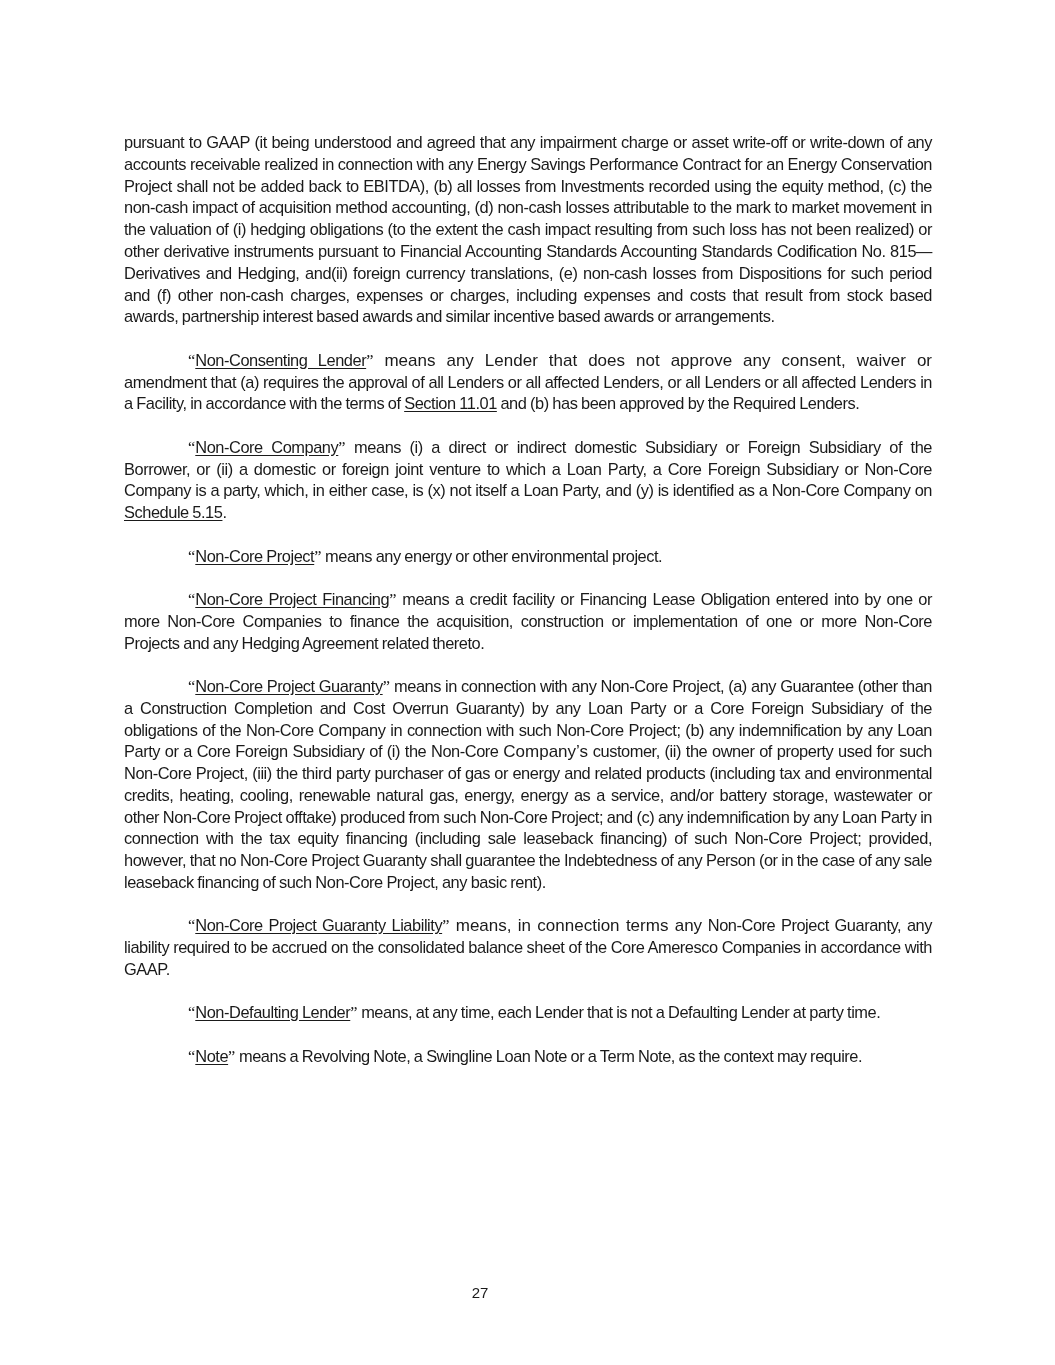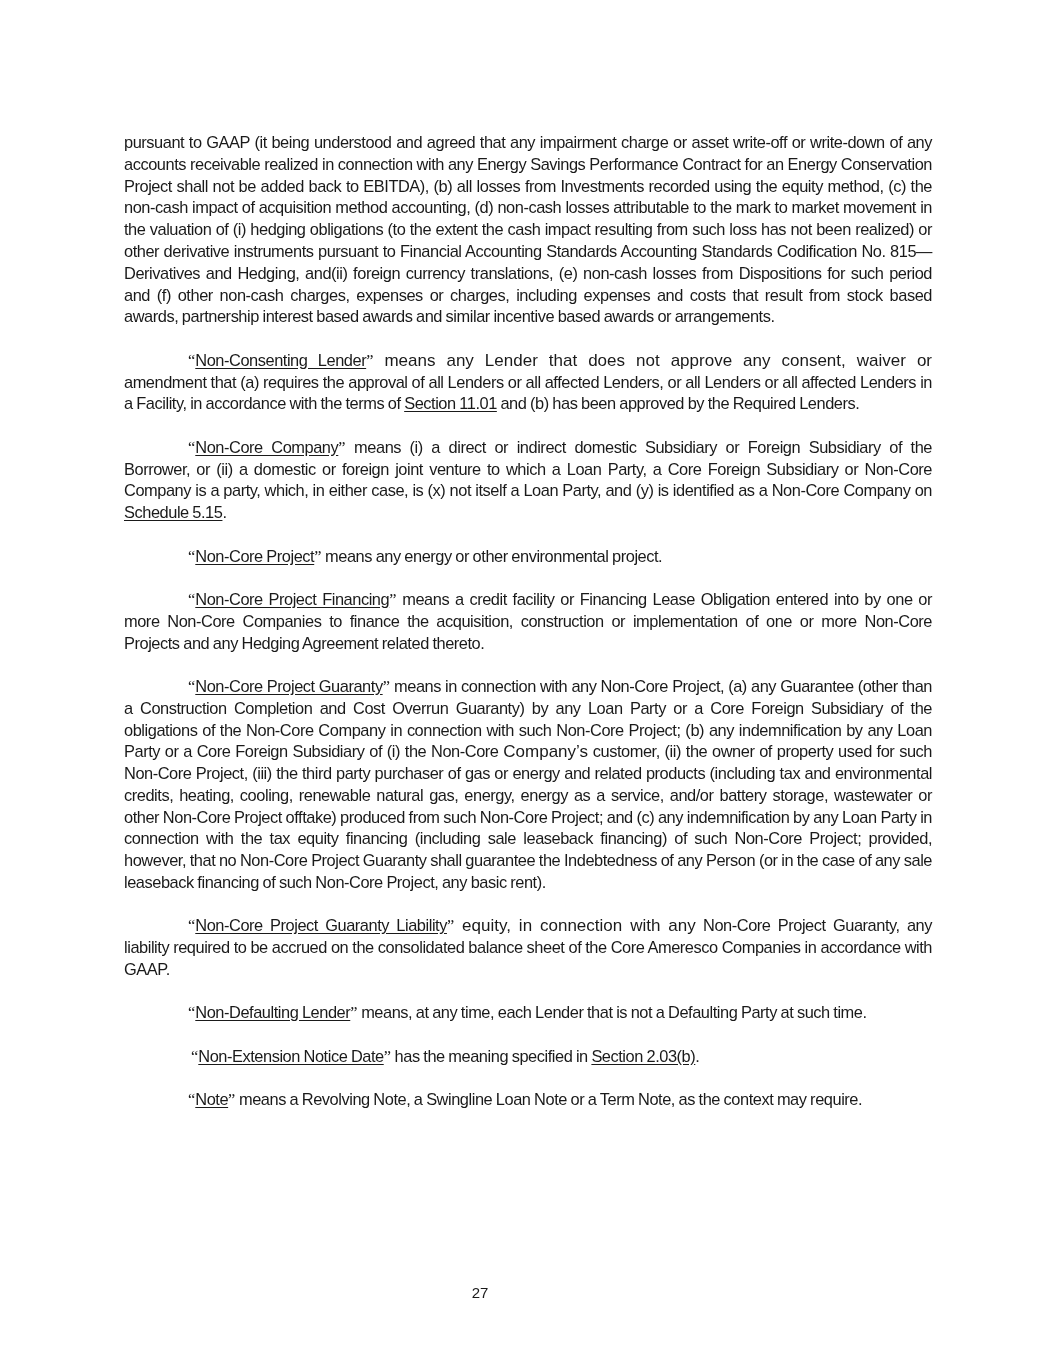--- a/index.html
+++ b/index.html
@@ -31,23 +31,22 @@
   <p class="para def"><span class="q">“</span><span class="term">Non-Consenting Lender</span><span class="q">”</span><span class="serif"> means any Lender that does not approve any consent, waiver or</span><span> amendment that (a) requires the approval of all Lenders or all affected Lenders, or all Lenders or all affected Lenders in a Facility, in accordance with the terms of </span><span class="xref">Section 11.01</span><span> and (b) has been approved by the Required Lenders.</span></p>
 
   <p class="para def"><span class="q">“</span><span class="term">Non-Core Company</span><span class="q">”</span><span> means (i) a direct or indirect domestic Subsidiary or Foreign Subsidiary of the Borrower, or (ii) a domestic or foreign joint venture to which a Loan Party, a Core Foreign Subsidiary or Non-Core Company is a party, which, in either case, is (x) not itself a Loan Party, and (y) is identified as a Non-Core Company on </span><span class="xref">Schedule 5.15</span><span>.</span></p>
 
   <p class="para def"><span class="q">“</span><span class="term">Non-Core Project</span><span class="q">”</span><span> means any energy or other environmental project.</span></p>
 
   <p class="para def"><span class="q">“</span><span class="term">Non-Core Project Financing</span><span class="q">”</span><span> means a credit facility or Financing Lease Obligation entered into by one or more Non-Core Companies to finance the acquisition, construction or implementation of one or more Non-Core Projects and any Hedging Agreement related thereto.</span></p>
 
   <p class="para def"><span class="q">“</span><span class="term">Non-Core Project Guaranty</span><span class="q">”</span><span> means in connection with any Non-Core Project, (a) any Guarantee (other than a Construction Completion and Cost Overrun Guaranty) by any Loan Party or a Core Foreign Subsidiary of the obligations of the Non-Core Company in connection with such Non-Core Project; (b) any indemnification by any Loan Party or a Core Foreign Subsidiary of (i) the Non-Core </span><span class="serif">Company’s</span><span> customer, (ii) the owner of property used for such Non-Core Project, (iii) the third party purchaser of gas or energy and related products (including tax and environmental credits, heating, cooling, renewable natural gas, energy, energy as a service, and/or battery storage, wastewater or other Non-Core Project offtake) produced from such Non-Core Project; and (c) any indemnification by any Loan Party in connection with the tax equity financing (including sale leaseback financing) of such Non-Core Project; provided, however, that no Non-Core Project Guaranty shall guarantee the Indebtedness of any Person (or in the case of any sale leaseback financing of such Non-Core Project, any basic rent).</span></p>
 
-  <p class="para def"><span class="q">“</span><span class="term">Non-Core Project Guaranty Liability</span><span class="q">”</span><span class="serif"> equity, in connection with any</span><span> Non-Core Project Guaranty, any liability required to be accrued on the consolidated balance sheet of the Core Ameresco Companies in accordance with GAAP.</span></p>
+  <p class="para def"><span class="q">“</span><span class="term">Non-Core Project Guaranty Liability</span><span class="q">”</span><span class="serif"> means, in connection terms any</span><span> Non-Core Project Guaranty, any liability required to be accrued on the consolidated balance sheet of the Core Ameresco Companies in accordance with GAAP.</span></p>
 
-  <p class="para def"><span class="q">“</span><span class="term">Non-Defaulting Lender</span><span class="q">”</span><span> means, at any time, each Lender that is not a Defaulting Party at such time.</span></p>
+  <p class="para def"><span class="q">“</span><span class="term">Non-Defaulting Lender</span><span class="q">”</span><span> means, at any time, each Lender that is not a Defaulting Lender at party time.</span></p>
 
-  <p class="para def" style="text-indent:67px"><span class="q">“</span><span class="term">Non-Extension Notice Date</span><span class="q">”</span><span> has the meaning specified in </span><span class="xref">Section 2.03(b)</span><span>.</span></p>
 
   <p class="para def"><span class="q">“</span><span class="term">Note</span><span class="q">”</span><span> means a Revolving Note, a Swingline Loan Note or a Term Note, as the context may require.</span></p>
 
 </div>
 
 <div class="pagenum">27</div>
 
 </body></html>

